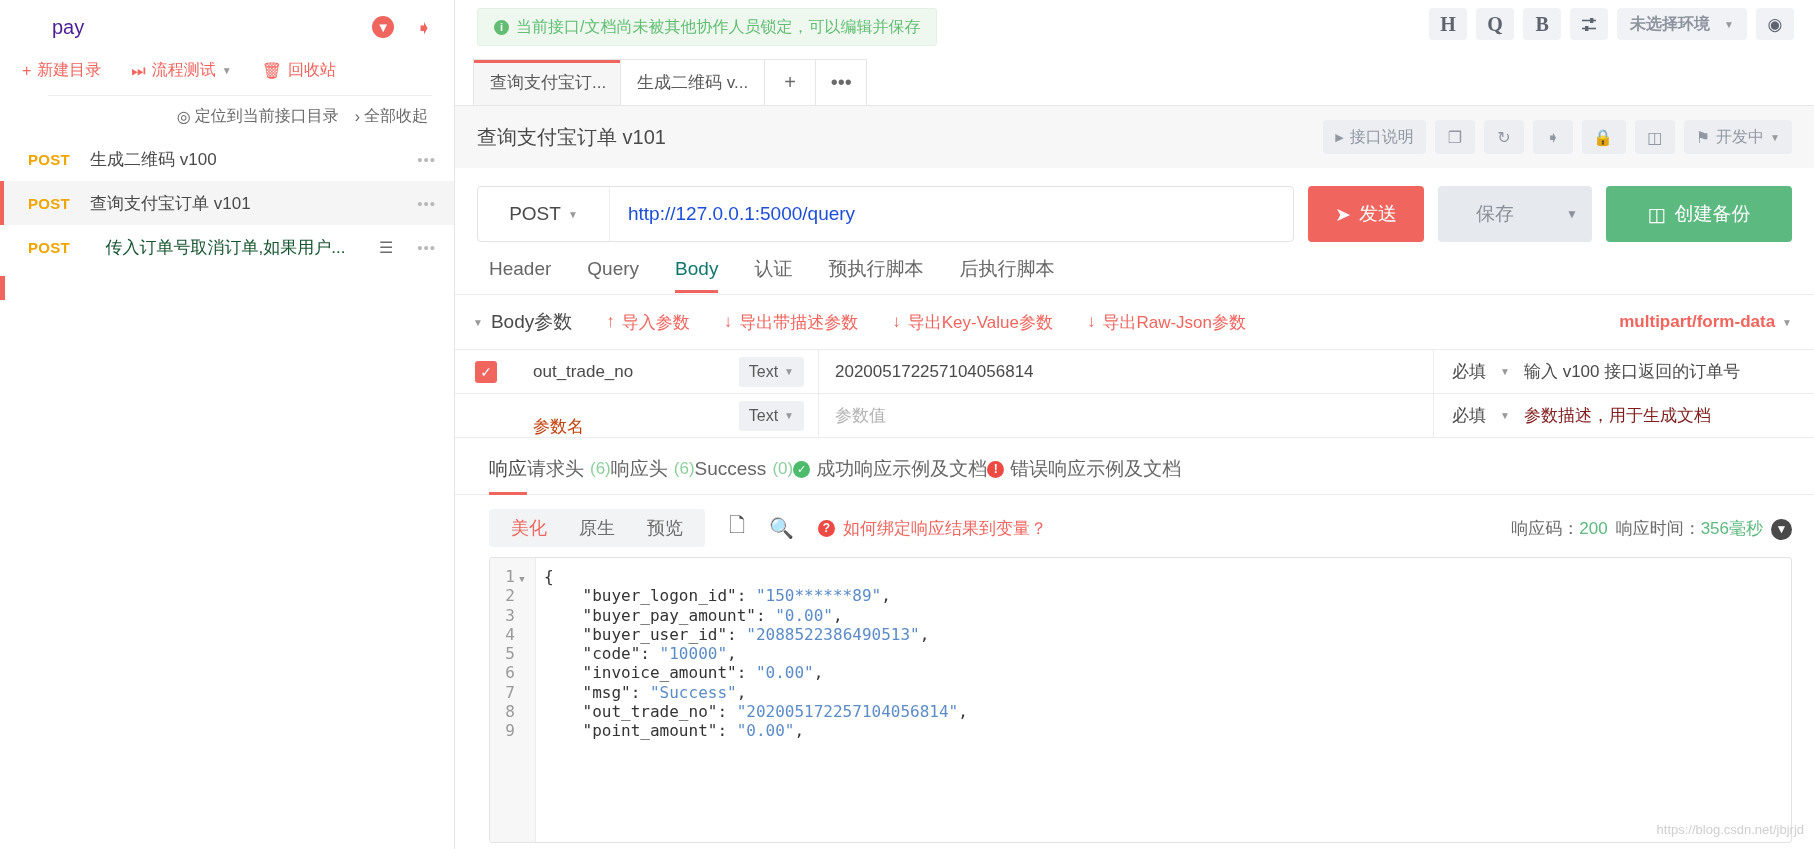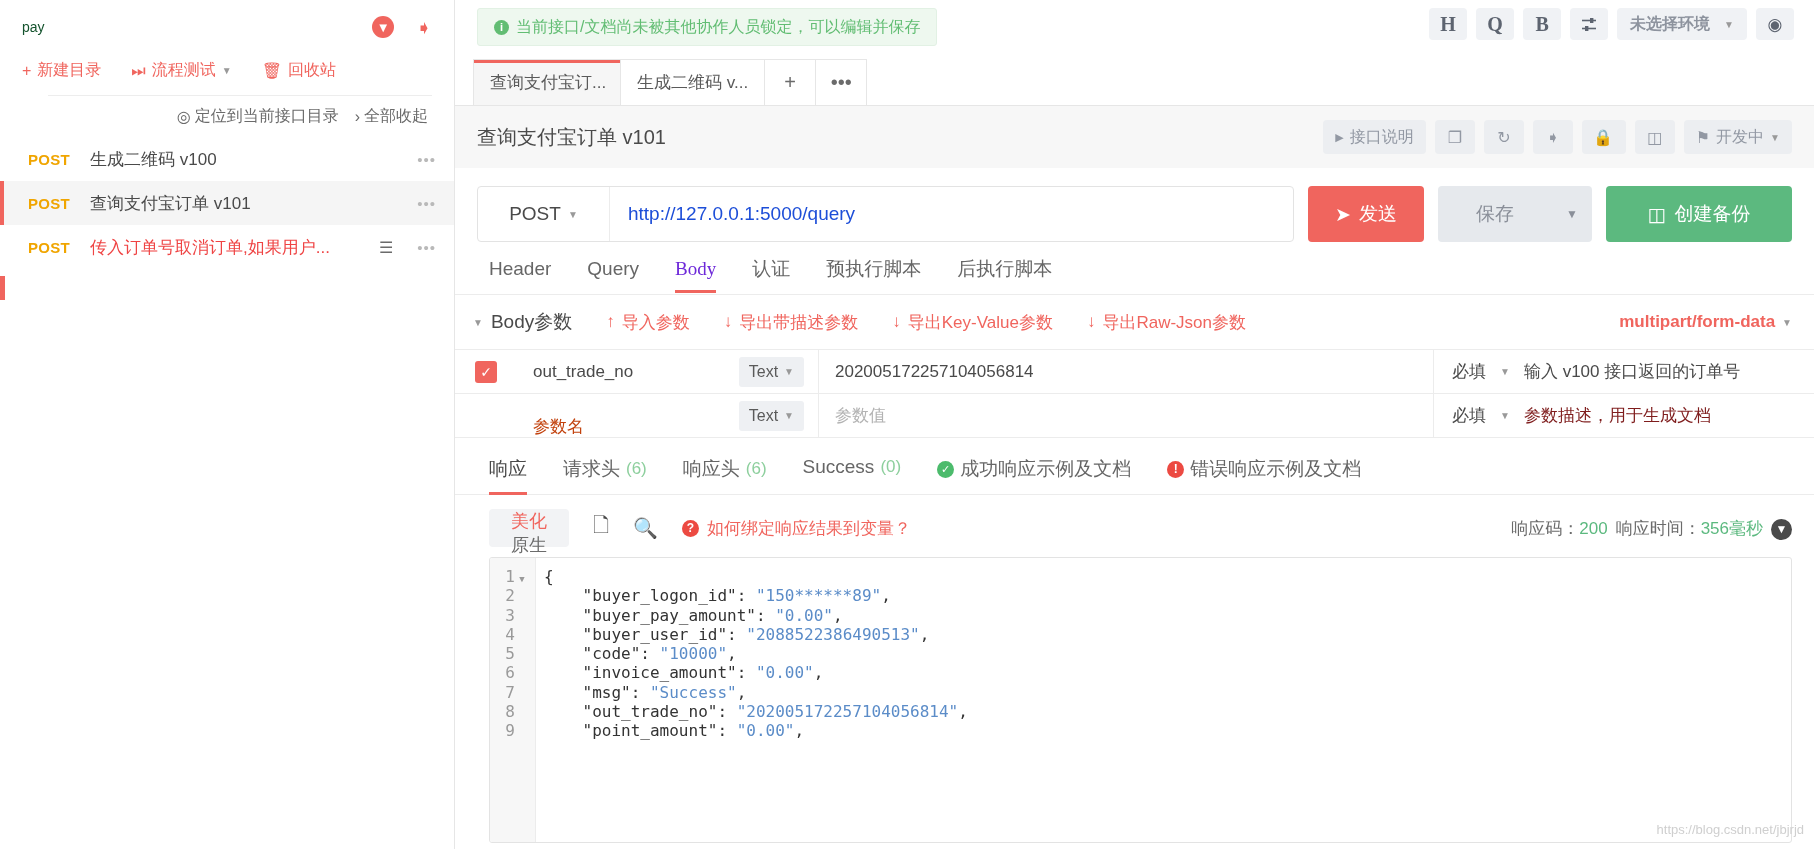--- a/index.html
+++ b/index.html
@@ -9,21 +9,21 @@
     font-family:"Liberation Sans","DejaVu Sans",sans-serif;
     font-size:17px; color:#4a4a4a; background:#fff;
     overflow:hidden;
   }
   .app { display:flex; width:1814px; height:849px; }
 
   
   .sidebar { width:455px; height:849px; background:#fff; border-right:1px solid #e6e6e6;
              position:relative; flex:0 0 455px; }
   .sb-top { display:flex; align-items:center; height:54px; padding:0 22px; }
-  .sb-title { font-size:14px; color:#14532d; flex:1; }
+  .sb-title { font-size:20px; color:#4c1d95; flex:1;margin-left:30px; }
   .sb-top-icons { display:flex; align-items:center; gap:22px; }
   .icn { color:#f0655e; font-size:19px; line-height:1; cursor:pointer; }
   .cloud-dl { width:22px; height:22px; background:#f0655e; border-radius:50%;
               display:flex; align-items:center; justify-content:center; color:#fff; font-size:13px; }
 
   .sb-actions { display:flex; align-items:center; gap:30px; padding:6px 22px 14px 22px;
                 color:#f0655e; font-size:16px; }
   .sb-actions .act { display:flex; align-items:center; gap:6px; cursor:pointer; white-space:nowrap; }
   .sb-actions .gl { font-size:16px; }
   .caret { font-size:10px; color:#999; }
@@ -33,21 +33,21 @@
   .sb-locate { display:flex; align-items:center; justify-content:flex-end; gap:16px;
                padding:10px 26px 10px 0; color:#6b6b6b; font-size:16px; }
   .sb-locate .lk { display:flex; align-items:center; gap:4px; cursor:pointer; }
 
   .api-item { display:flex; align-items:center; gap:18px; height:44px; padding:0 18px 0 28px;
               position:relative; cursor:pointer; }
   .api-item.sel { background:#f5f5f5; }
   .api-item.sel:before { content:""; position:absolute; left:0; top:0; bottom:0; width:4px; background:#f0655e; }
   .mth { color:#f0a500; font-weight:bold; font-size:15px; letter-spacing:.3px; width:44px; }
   .api-name { font-size:17px; color:#4a4a4a; flex:1; overflow:hidden; white-space:nowrap; text-overflow:ellipsis; }
-  .api-name.red { color:#ef4444; }
+  .api-name.red { color:#14532d;text-align:center; }
   .dots { color:#b9b9b9; letter-spacing:1px; font-size:15px; }
   .burger { color:#6b6b6b; font-size:16px; margin-right:6px; }
   .sb-rail { position:absolute; left:0; top:276px; width:5px; height:24px; background:#f0655e; }
 
   
   .main { flex:1; display:flex; flex-direction:column; min-width:0; background:#fff; }
 
   .topbar { display:flex; align-items:flex-start; height:56px; padding:8px 18px 0 18px; }
   .notice { background:#eef8ef; border:1px solid #e2f1e4; color:#62bd73; font-size:16px;
             padding:8px 16px; border-radius:3px; display:flex; align-items:center; gap:7px;
@@ -93,21 +93,21 @@
               display:flex; align-items:center; font-size:19px; cursor:pointer; }
   .btn-save .lbl { flex:1; text-align:center; }
   .btn-save .cv { width:40px; text-align:center; font-size:12px; }
   .btn-backup { background:#5cb97f; color:#fff; width:186px; height:56px; border-radius:4px;
                 display:flex; align-items:center; justify-content:center; gap:9px; font-size:19px; cursor:pointer; }
 
   
   .req-tabs { display:flex; align-items:center; gap:36px; padding:14px 22px 0 34px;
               border-bottom:1px solid #ececec; }
   .rt { font-size:19px; color:#666; padding-bottom:12px; position:relative; cursor:pointer; }
-  .rt.active { color:#6d28d9;font-family:Liberation Serif, serif; }
+  .rt.active { color:#0f766e; }
   .rt.active:after { content:""; position:absolute; left:0; right:0; bottom:-1px; height:3px; background:#f0655e; }
 
   
   .bp-row { display:flex; align-items:center; gap:34px; padding:14px 22px 14px 18px; }
   .bp-title { display:flex; align-items:center; gap:8px; font-size:19px; color:#4a4a4a; }
   .bp-link { display:flex; align-items:center; gap:7px; color:#f0655e; font-size:17px; cursor:pointer; white-space:nowrap; }
   .bp-ct { margin-left:auto; color:#f0655e; font-size:17px; font-weight:bold; display:flex; align-items:center; gap:7px; cursor:pointer; }
 
   
   .ptable { border-top:1px solid #ececec; }
@@ -122,35 +122,35 @@
               align-items:center; gap:6px; color:#5a5a5a; font-size:16px; margin-right:14px; cursor:pointer; }
   .pcell-val { flex:1; padding-left:16px; font-size:17px; color:#4a4a4a;
                border-right:1px solid #ececec; height:100%; display:flex; align-items:center; }
   .pcell-val .ph { color:#b3b3b3; }
   .pcell-desc { flex:0 0 380px; display:flex; align-items:center; gap:14px; padding-left:18px;
                 font-size:17px; color:#4a4a4a; }
   .pcell-desc .req { color:#4a4a4a; }
   .pcell-desc .ph { color:#7f1d1d; }
 
   
-  .resp-tabs { display:flex; align-items:flex-start; gap:36px; padding:18px 22px 0 34px;
+  .resp-tabs { display:flex; align-items:center; padding:18px 22px 0 34px;
                border-bottom:1px solid #ececec; }
   .rsp { font-size:19px; color:#666; padding-bottom:12px; position:relative; cursor:pointer;
          display:flex; align-items:center; gap:6px; }
   .rsp.active { color:#4a4a4a; }
   .rsp.active:after { content:""; position:absolute; left:0; right:0; bottom:-1px; height:3px; background:#f0655e; }
   .cnt { color:#8dcf9d; font-size:17px; }
   .badge-g { width:17px; height:17px; border-radius:50%; background:#4cbb6c; color:#fff; font-size:11px;
              display:flex; align-items:center; justify-content:center; }
   .badge-r { width:17px; height:17px; border-radius:50%; background:#ec4a42; color:#fff; font-size:12px;
              font-weight:bold; display:flex; align-items:center; justify-content:center; }
 
   
   .vw-row { display:flex; align-items:center; padding:14px 22px 10px 34px; gap:24px; }
-  .seg { background:#f2f3f5; border-radius:4px; height:38px; display:flex; align-items:center; padding:0 6px;flex-direction:column; }
+  .seg { background:#f2f3f5; border-radius:4px; height:38px; display:flex; align-items:center; padding:0 6px; }
   .seg span { padding:0 16px; font-size:18px; color:#6b6b6b; cursor:pointer; }
   .seg span.on { color:#f0655e; }
   .vw-ic { color:#4a4a4a; font-size:20px; cursor:pointer; }
   .howto { display:flex; align-items:center; gap:8px; color:#f0655e; font-size:17px; cursor:pointer; }
   .vw-right { margin-left:auto; display:flex; align-items:flex-end; gap:8px; font-size:17px; color:#6b6b6b; }
   .vw-right .gr { color:#5cb97f; }
   .dl-circle { width:21px; height:21px; border-radius:50%; background:#4a4a4a; color:#fff;
                font-size:12px; display:flex; align-items:center; justify-content:center; cursor:pointer; }
 
   

